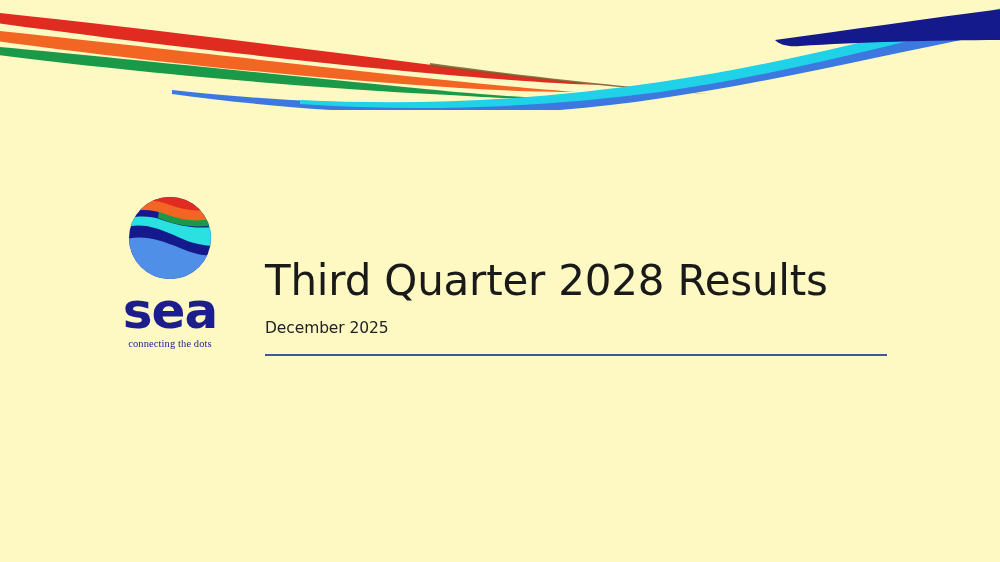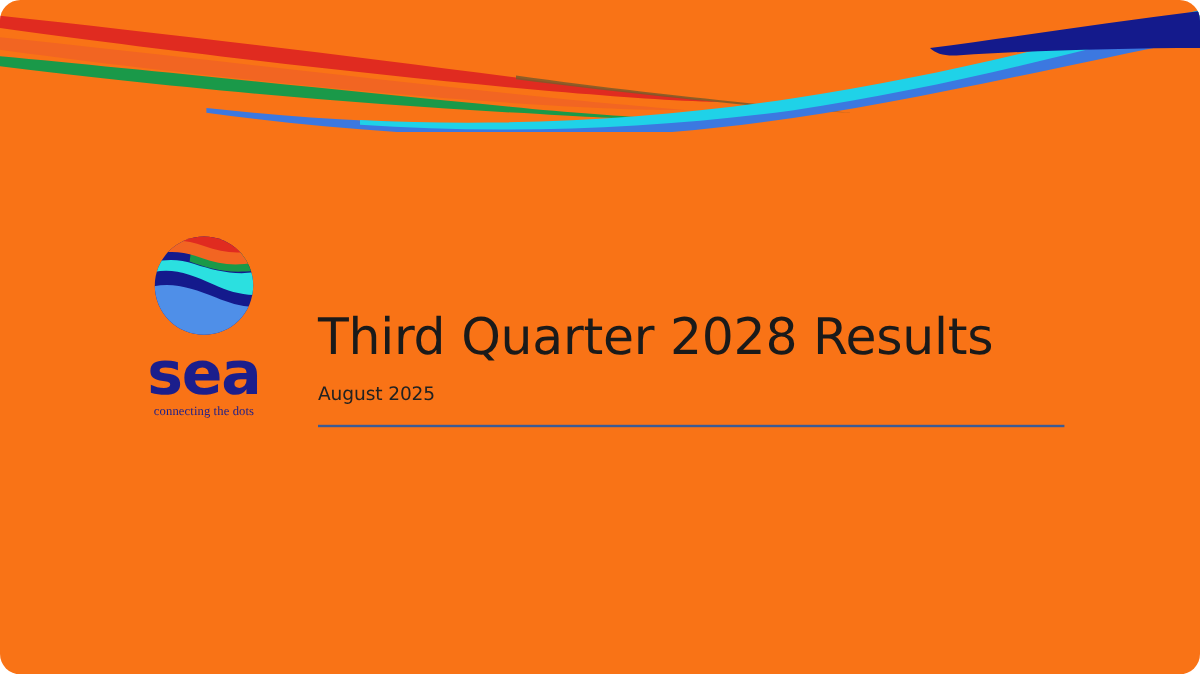--- a/index.html
+++ b/index.html
@@ -12,23 +12,22 @@
     background: #ffffff;
     font-family: "Liberation Sans", sans-serif;
     overflow: hidden;
     position: relative;
   }
 
   #slide {
     position: relative;
     width: 1000px;
     height: 562px;
-    background: #f97316;
+    background: #fef9c3;
     overflow: hidden;
-    border-radius: 17px;
   }
 
   
   #wave-banner {
     position: absolute;
     left: 0;
     top: 0;
     width: 1000px;
     height: 110px;
     pointer-events: none;
@@ -160,17 +159,17 @@
 
         <path d="M -5 10 C 10 3, 26 3, 42 9 C 58 15, 72 16, 89 12 L 89 -6 L -5 -6 Z" fill="#E02B20"></path>
       </g>
     </svg>
     <span id="logo-wordmark">sea</span>
     <span id="logo-tagline">connecting the dots</span>
   </div>
 
   <div id="title-block">
     <div id="slide-title">Third Quarter 2028 Results</div>
-    <div id="slide-subtitle">August 2025</div>
+    <div id="slide-subtitle">December 2025</div>
     <div id="title-rule"></div>
   </div>
 
 </div>
 
 </body></html>

